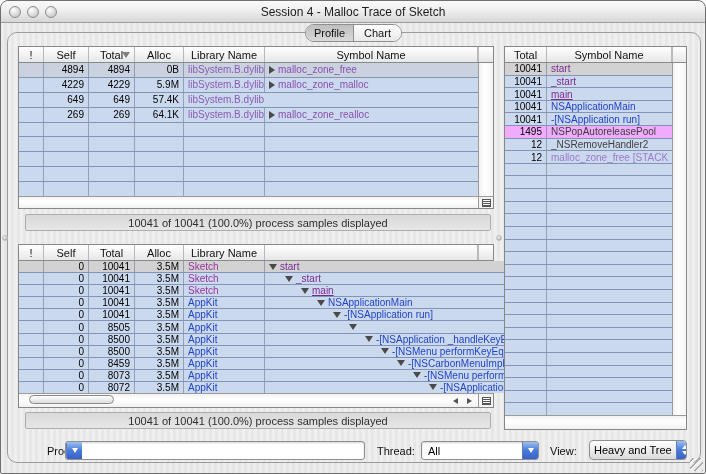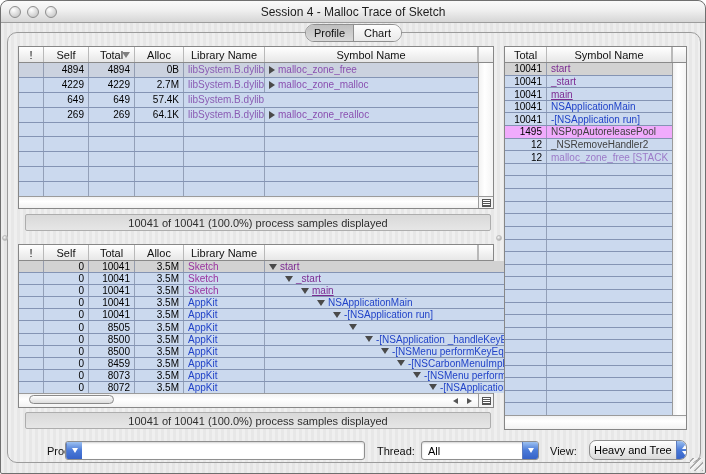--- a/index.html
+++ b/index.html
@@ -129,21 +129,21 @@
             <div class="td c-lib txt" style="color: rgb(138, 92, 180);">libSystem.B.dylib</div>
             <div class="td c-sym txt">
               <div class="disc disc-rt"></div>
               <div class="" style="color: rgb(138, 80, 176);">malloc_zone_free</div>
             </div>
           </div>
           <div class="trow" style="background: rgb(203, 217, 238);">
             <div class="td c-flag"></div>
             <div class="td c-self num">4229</div>
             <div class="td c-total num">4229</div>
-            <div class="td c-alloc num">2.7M</div>
+            <div class="td c-alloc num">5.9M</div>
             <div class="td c-lib txt" style="color: rgb(138, 92, 180);">libSystem.B.dylib</div>
             <div class="td c-sym txt">
               <div class="disc disc-rt"></div>
               <div class="" style="color: rgb(138, 80, 176);">malloc_zone_malloc</div>
             </div>
           </div>
           <div class="trow" style="background: rgb(203, 217, 238);">
             <div class="td c-flag"></div>
             <div class="td c-self num">649</div>
             <div class="td c-total num">649</div>
@@ -519,21 +519,21 @@
 
   <div class="ctl-label" style="left:376px;">Thread:</div>
   <div class="combo" style="left:420px;width:118px;">
     <div class="combo-text">All</div>
     <div class="combo-btn">
         <span class="w-dn"></span>
       </div>
   </div>
 
   <div class="ctl-label" style="left:549px;">View:</div>
-  <div class="popup" style="left:588px;width:98px;border-radius:7px;">
+  <div class="popup" style="left:588px;width:98px;">
     <div class="popup-text">Heavy and Tree</div>
     <div class="popup-btn">
       <span class="w-up"></span>
       <span class="w-dn"></span>
     </div>
   </div>
 
   <div class="resize-grip"></div>
 </div>
 

